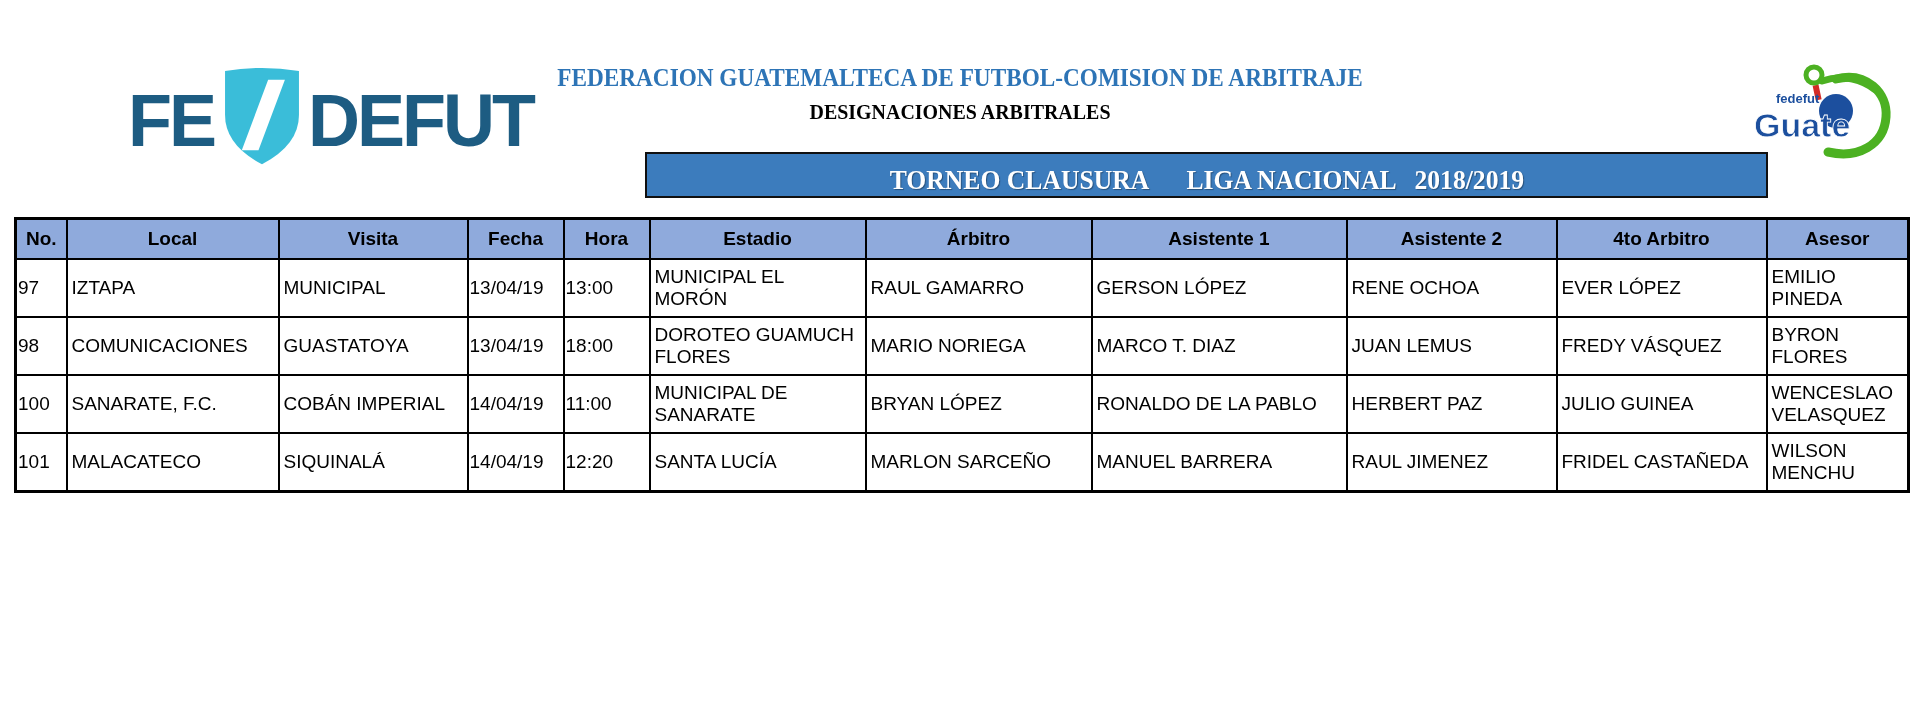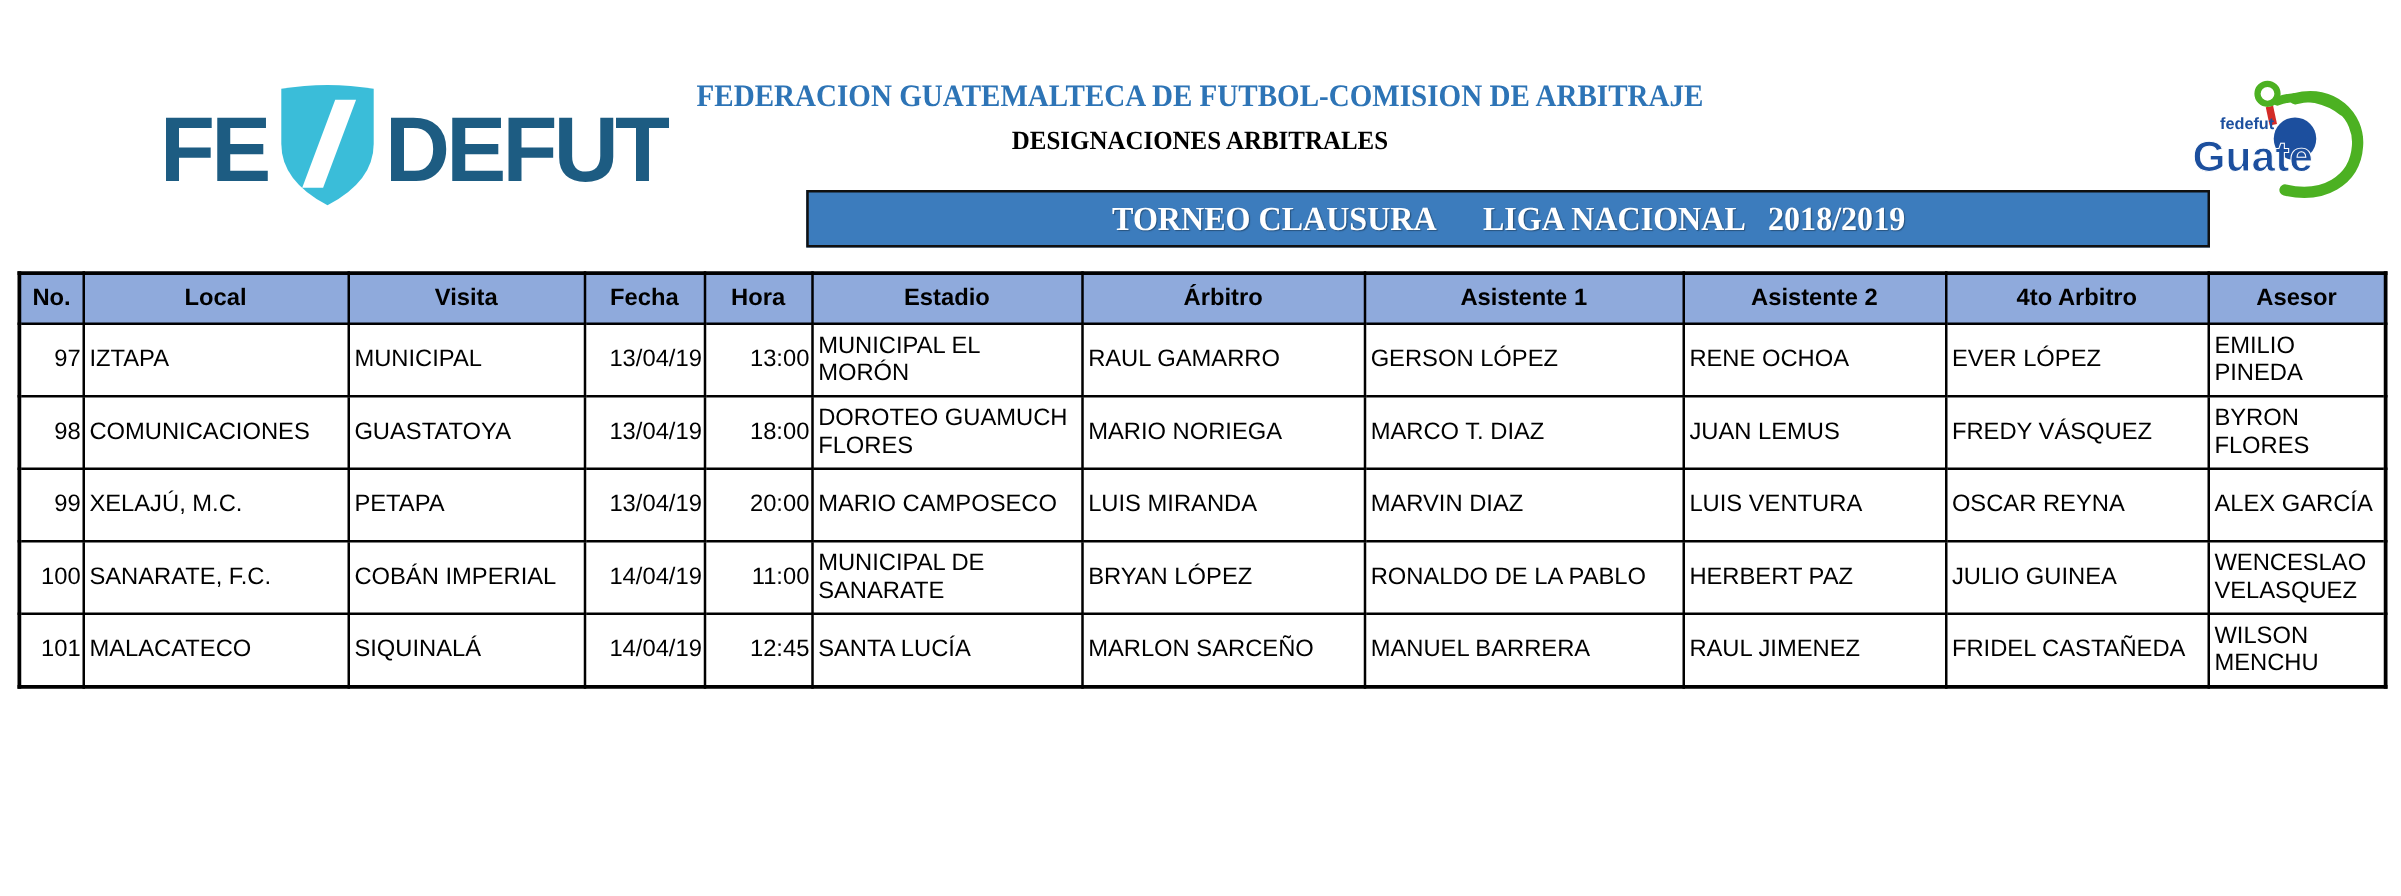--- a/index.html
+++ b/index.html
@@ -55,21 +55,21 @@
   
   .banner{
     position:absolute;
     background:var(--banner-blue,#3c7cbd);
     border:2px solid #101010;
     display:flex;align-items:center;justify-content:center;
     color:#fff;
     font-family:"Liberation Serif", serif;
     font-weight:bold;
   }
-  .banner-main{left:645px;top:152px;width:1119px;height:42px;font-size:27px;}
+  .banner-main{left:645px;top:152px;width:1119px;height:42px;font-size:27px;align-items:flex-end;}
   .banner-footer{left:872px;top:653px;width:888px;height:38px;font-size:24px;}
   .banner span{
     white-space:pre;
     transform:scaleX(0.95);transform-origin:center;
     text-shadow:1px 1px 1px rgba(0,0,0,0.35);
   }
 
   
   table.desig{
     position:absolute;left:14px;top:217px;
@@ -92,21 +92,21 @@
     border:2px solid #000;
     height:54px;
     font-size:19px;
     color:#000;
     padding:1px 4px;
     vertical-align:middle;
     text-align:left;
     line-height:1.15;
     overflow:hidden;
   }
-  .desig td.c{text-align:right;padding:1px 1px;margin-top:46px;}
+  .desig td.c{text-align:left;padding:1px 1px;margin-top:46px;}
 </style>
 </head>
 <body>
 
 <div class="page">
 
   <div class="fedefut-logo">
     <span class="fedefut-text">FE</span>
     <span class="fedefut-shield">
       <svg width="88" height="106" viewBox="0 0 100 120">
@@ -188,51 +188,38 @@
         <td class="c">13/04/19</td>
         <td class="c">18:00</td>
         <td>DOROTEO GUAMUCH FLORES</td>
         <td>MARIO NORIEGA</td>
         <td>MARCO T. DIAZ</td>
         <td>JUAN LEMUS</td>
         <td>FREDY VÁSQUEZ</td>
         <td>BYRON FLORES</td>
       </tr>
       <tr>
-        <td class="c">99</td>
-        <td>XELAJÚ, M.C.</td>
-        <td>PETAPA</td>
-        <td class="c">13/04/19</td>
-        <td class="c">20:00</td>
-        <td>MARIO CAMPOSECO</td>
-        <td>LUIS MIRANDA</td>
-        <td>MARVIN DIAZ</td>
-        <td>LUIS VENTURA</td>
-        <td>OSCAR REYNA</td>
-        <td>ALEX GARCÍA</td>
-      </tr>
-      <tr>
         <td class="c">100</td>
         <td>SANARATE, F.C.</td>
         <td>COBÁN IMPERIAL</td>
         <td class="c">14/04/19</td>
         <td class="c">11:00</td>
         <td>MUNICIPAL DE SANARATE</td>
         <td>BRYAN LÓPEZ</td>
         <td>RONALDO DE LA PABLO</td>
         <td>HERBERT PAZ</td>
         <td>JULIO GUINEA</td>
         <td>WENCESLAO VELASQUEZ</td>
       </tr>
       <tr>
         <td class="c">101</td>
         <td>MALACATECO</td>
         <td>SIQUINALÁ</td>
         <td class="c">14/04/19</td>
-        <td class="c">12:45</td>
+        <td class="c">12:20</td>
         <td>SANTA LUCÍA</td>
         <td>MARLON SARCEÑO</td>
         <td>MANUEL BARRERA</td>
         <td>RAUL JIMENEZ</td>
         <td>FRIDEL CASTAÑEDA</td>
         <td>WILSON MENCHU</td>
       </tr>
     </tbody>
   </table>
 

